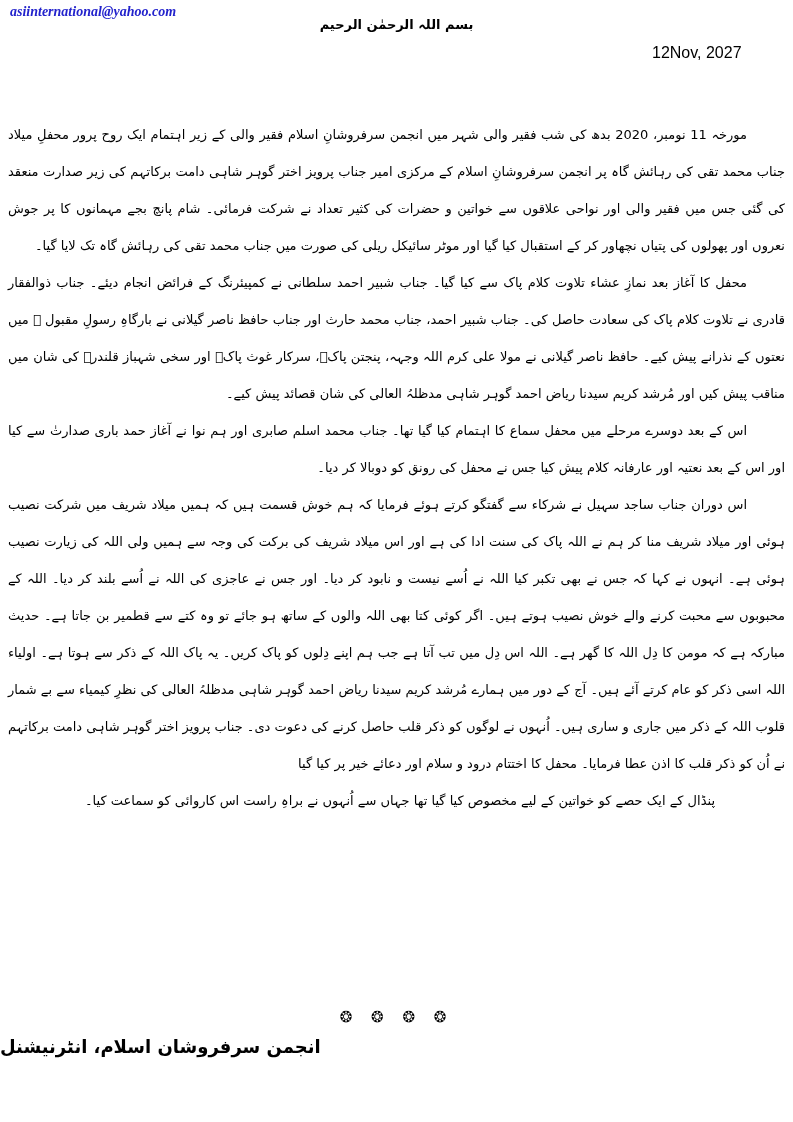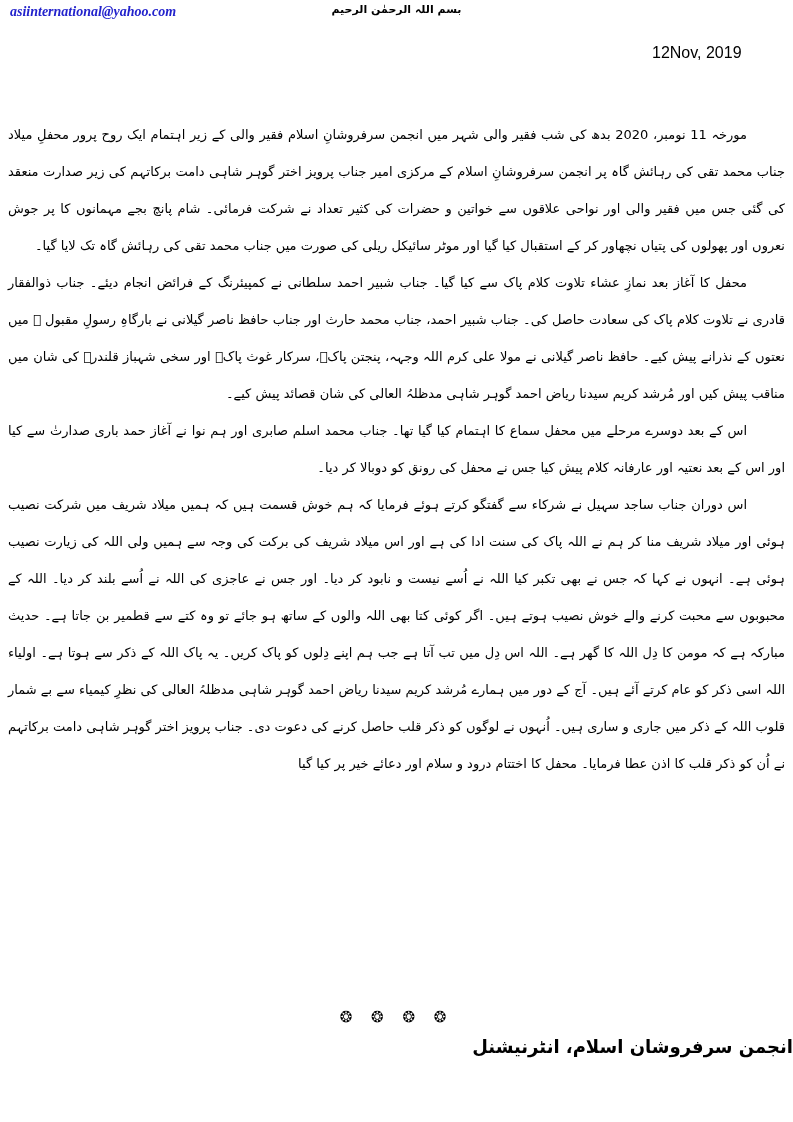--- a/index.html
+++ b/index.html
@@ -17,24 +17,24 @@
   .email-top {
     position:absolute; left:10px; top:4px;
     font-family:"Liberation Serif", serif;
     font-style:italic; font-weight:bold;
     font-size:14px;
     color:#2222cc;
     text-decoration:none;
     white-space:nowrap;
   }
   .bismillah {
-    position:absolute; top:3px; left:0; right:0;
+    position:absolute; top:17px; left:0; right:0;
     text-align:center;
     direction:rtl;
-    font-size:11px;
+    font-size:13px;
     font-weight:bold;
     font-family:"DejaVu Sans", sans-serif;
   }
   .date {
     position:absolute; top:44px; left:652px;
     font-family:"Liberation Sans", sans-serif;
     font-size:16px;
     white-space:nowrap;
   }
   .title {
@@ -60,21 +60,21 @@
   
   .ornament-row {
     position:absolute; top:1008px; left:0; right:0;
     text-align:center;
     font-size:15px;
     letter-spacing:7px;
     color:#000;
   }
   .org-name {
     position:absolute; top:1036px; left:0; right:0;
-    text-align:right;
+    text-align:left;
     direction:rtl;
     font-size:18px;
     font-weight:bold;
     font-family:"DejaVu Sans", sans-serif;
   }
   .bottom-row {
     position:absolute; top:1072px; left:10px; right:10px;
     display:flex;
     justify-content:space-between;
     align-items:baseline;
@@ -99,28 +99,29 @@
 </style>
 </head>
 <body>
 
 <div class="page">
 
   <a class="email-top" href="#">asiinternational@yahoo.com</a>
 
   <div class="bismillah">بسم اللہ الرحمٰن الرحیم</div>
 
-  <div class="date">12Nov, 2019</div>
+  <div class="date">12Nov, 2027</div>
 
 
   <div class="body-text">
     <p>مورخہ 11 نومبر، 2020 بدھ کی شب فقیر والی شہر میں انجمن سرفروشانِ اسلام فقیر والی کے زیر اہتمام ایک روح پرور محفلِ میلاد جناب محمد تقی کی رہائش گاہ پر انجمن سرفروشانِ اسلام کے مرکزی امیر جناب پرویز اختر گوہر شاہی دامت برکاتہم کی زیر صدارت منعقد کی گئی جس میں فقیر والی اور نواحی علاقوں سے خواتین و حضرات کی کثیر تعداد نے شرکت فرمائی۔ شام پانچ بجے مہمانوں کا پر جوش نعروں اور پھولوں کی پتیاں نچھاور کر کے استقبال کیا گیا اور موٹر سائیکل ریلی کی صورت میں جناب محمد تقی کی رہائش گاہ تک لایا گیا۔</p>
     <p>محفل کا آغاز بعد نمازِ عشاء تلاوت کلام پاک سے کیا گیا۔ جناب شبیر احمد سلطانی نے کمپیئرنگ کے فرائض انجام دیئے۔ جناب ذوالفقار قادری نے تلاوت کلام پاک کی سعادت حاصل کی۔ جناب شبیر احمد، جناب محمد حارث اور جناب حافظ ناصر گیلانی نے بارگاہِ رسولِ مقبول ﷺ میں نعتوں کے نذرانے پیش کیے۔ حافظ ناصر گیلانی نے مولا علی کرم اللہ وجہہ، پنجتن پاکؑ، سرکار غوث پاکؒ اور سخی شہباز قلندرؒ کی شان میں مناقب پیش کیں اور مُرشد کریم سیدنا ریاض احمد گوہر شاہی مدظلہُ العالی کی شان قصائد پیش کیے۔</p>
     <p>اس کے بعد دوسرے مرحلے میں محفل سماع کا اہتمام کیا گیا تھا۔ جناب محمد اسلم صابری اور ہم نوا نے آغاز حمد باری صدارتٰ سے کیا اور اس کے بعد نعتیہ اور عارفانہ کلام پیش کیا جس نے محفل کی رونق کو دوبالا کر دیا۔</p>
     <p class="centered-last">اس دوران جناب ساجد سہیل نے شرکاء سے گفتگو کرتے ہوئے فرمایا کہ ہم خوش قسمت ہیں کہ ہمیں میلاد شریف میں شرکت نصیب ہوئی اور میلاد شریف منا کر ہم نے اللہ پاک کی سنت ادا کی ہے اور اس میلاد شریف کی برکت کی وجہ سے ہمیں ولی اللہ کی زیارت نصیب ہوئی ہے۔ انہوں نے کہا کہ جس نے بھی تکبر کیا اللہ نے اُسے نیست و نابود کر دیا۔ اور جس نے عاجزی کی اللہ نے اُسے بلند کر دیا۔ اللہ کے محبوبوں سے محبت کرنے والے خوش نصیب ہوتے ہیں۔ اگر کوئی کتا بھی اللہ والوں کے ساتھ ہو جائے تو وہ کتے سے قطمیر بن جاتا ہے۔ حدیث مبارکہ ہے کہ مومن کا دِل اللہ کا گھر ہے۔ اللہ اس دِل میں تب آتا ہے جب ہم اپنے دِلوں کو پاک کریں۔ یہ پاک اللہ کے ذکر سے ہوتا ہے۔ اولیاء اللہ اسی ذکر کو عام کرتے آئے ہیں۔ آج کے دور میں ہمارے مُرشد کریم سیدنا ریاض احمد گوہر شاہی مدظلہُ العالی کی نظرِ کیمیاء سے بے شمار قلوب اللہ کے ذکر میں جاری و ساری ہیں۔ اُنہوں نے لوگوں کو ذکر قلب حاصل کرنے کی دعوت دی۔ جناب پرویز اختر گوہر شاہی دامت برکاتہم نے اُن کو ذکر قلب کا اذن عطا فرمایا۔   محفل کا اختتام درود و سلام اور دعائے خیر پر کیا گیا</p>
+    <p class="women-note">پنڈال کے ایک حصے کو خواتین کے لیے مخصوص کیا گیا تھا جہاں سے اُنہوں نے براہِ راست اس کاروائی کو سماعت کیا۔</p>
   </div>
 
   <div class="ornament-row">❂ ❂ ❂ ❂</div>
 
   <div class="org-name">انجمن سرفروشان اسلام، انٹرنیشنل</div>
 
 
 </div>
 
 </body></html>

